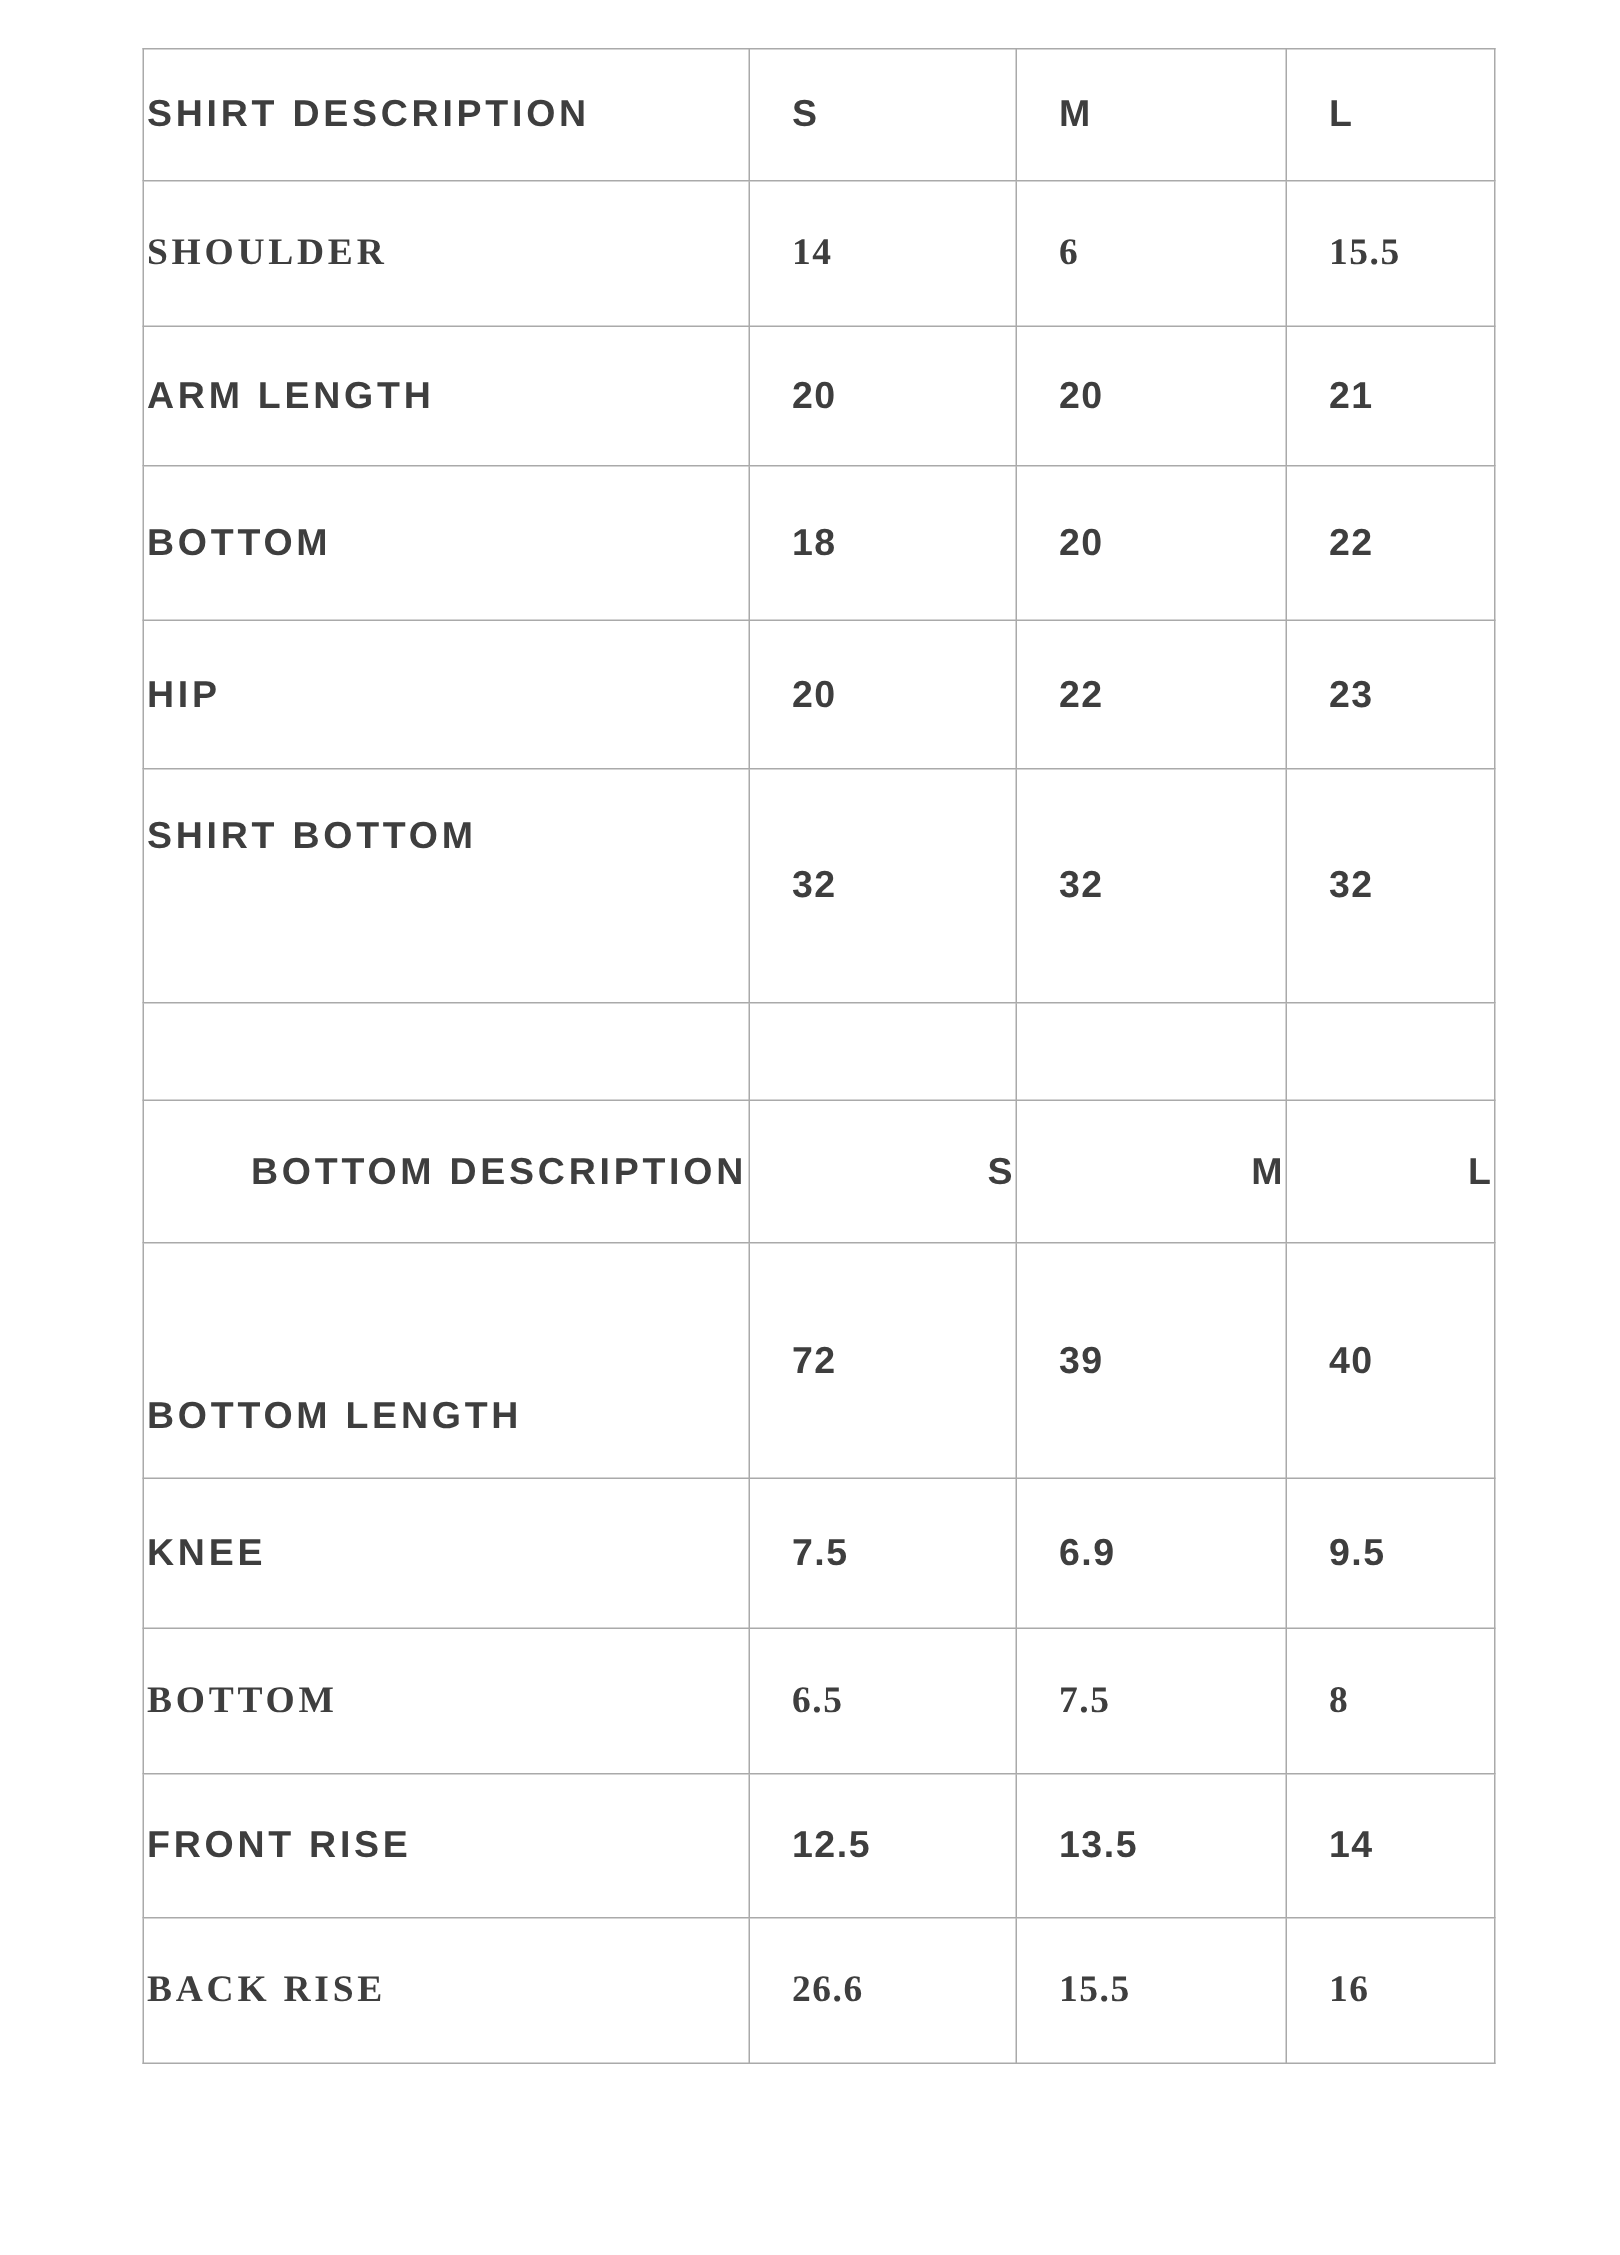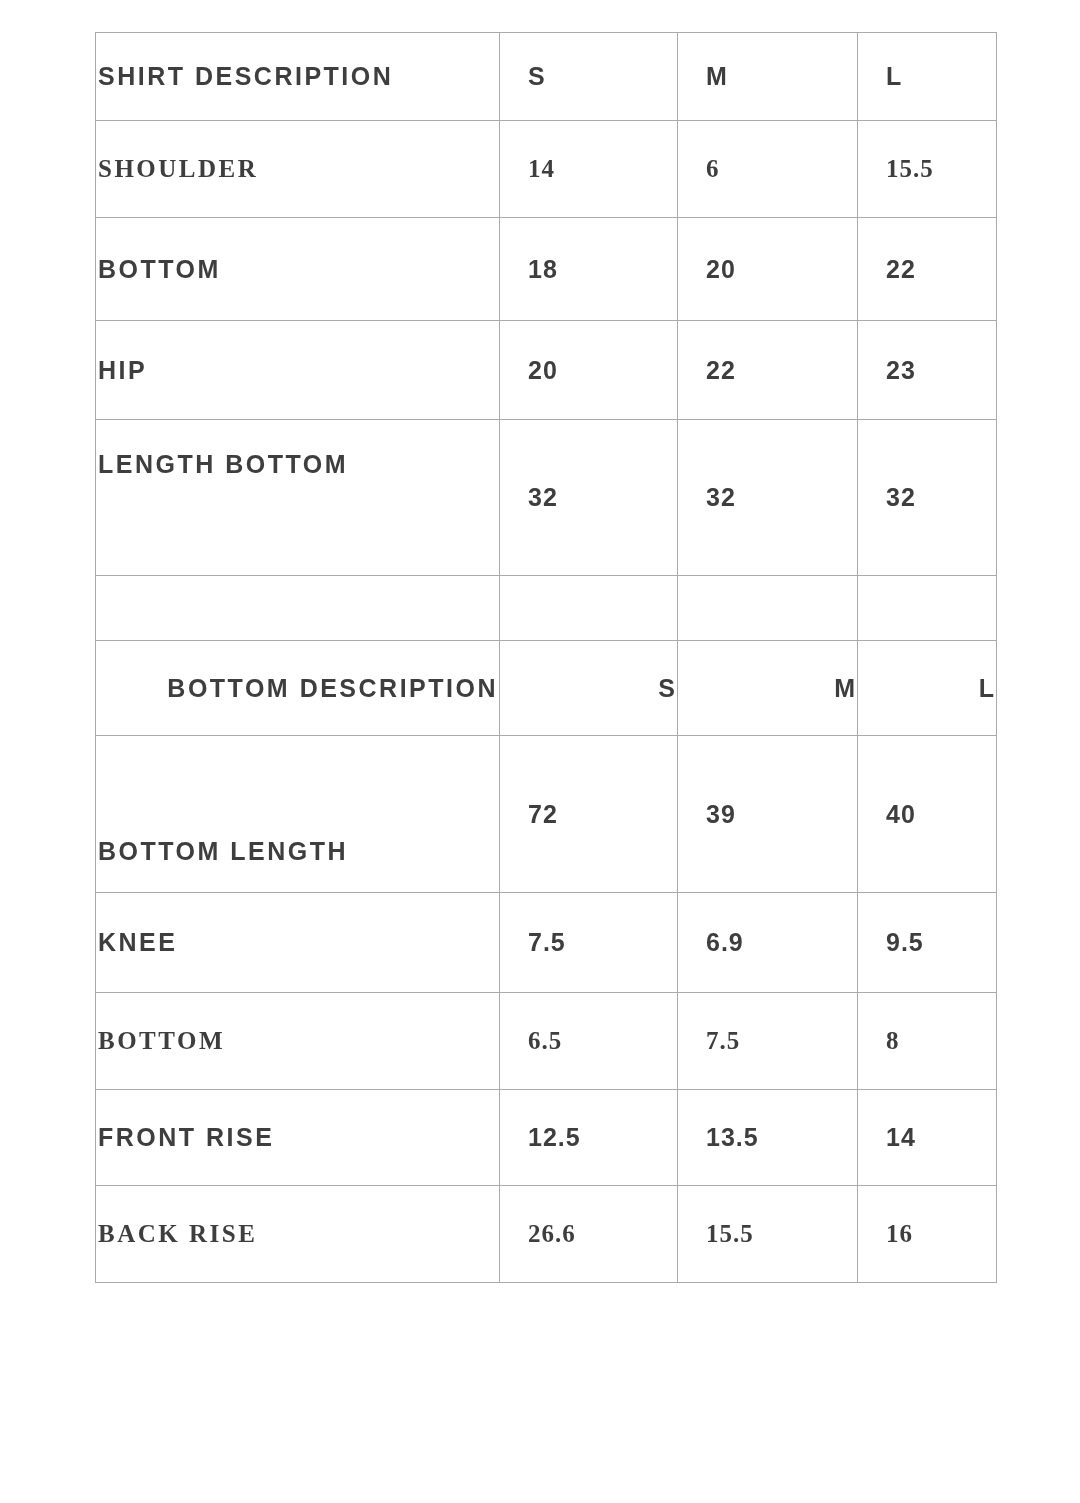--- a/index.html
+++ b/index.html
@@ -78,37 +78,43 @@
       </tr>
 
 
       <tr class="rh-97">
         <td class="label">SHOULDER</td>
         <td class="val">14</td>
         <td class="val">6</td>
         <td class="val">15.5</td>
       </tr>
 
+      <tr class="rh-93">
+        <td class="label">ARM LENGTH</td>
+        <td class="val">20</td>
+        <td class="val">20</td>
+        <td class="val">21</td>
+      </tr>
 
       <tr class="rh-103">
         <td class="label">BOTTOM</td>
         <td class="val">18</td>
         <td class="val">20</td>
         <td class="val">22</td>
       </tr>
 
       <tr class="rh-99">
         <td class="label">HIP</td>
         <td class="val">20</td>
         <td class="val">22</td>
         <td class="val">23</td>
       </tr>
 
       <tr class="rh-156 label-top">
-        <td class="label">LENGTH BOTTOM</td>
+        <td class="label">SHIRT BOTTOM</td>
         <td class="val">32</td>
         <td class="val">32</td>
         <td class="val">32</td>
       </tr>
 
       <tr class="rh-65">
         <td class="label"></td>
         <td class="val"></td>
         <td class="val"></td>
         <td class="val"></td>

